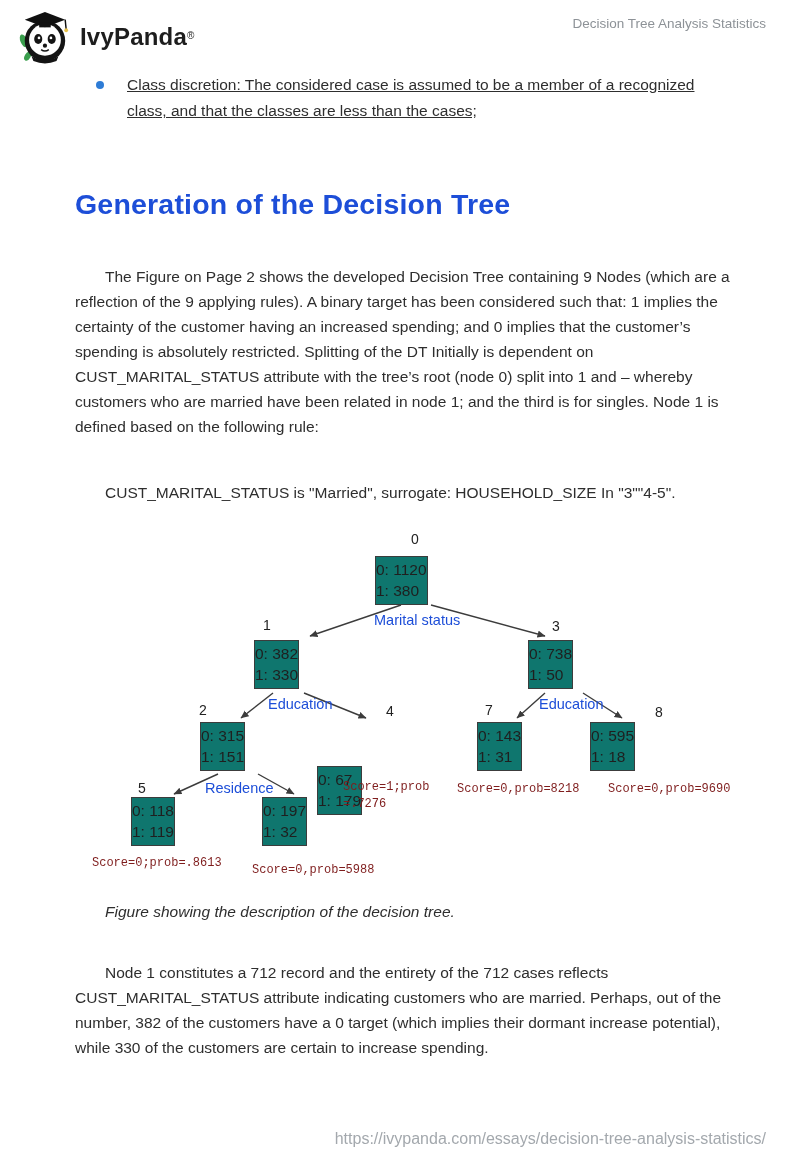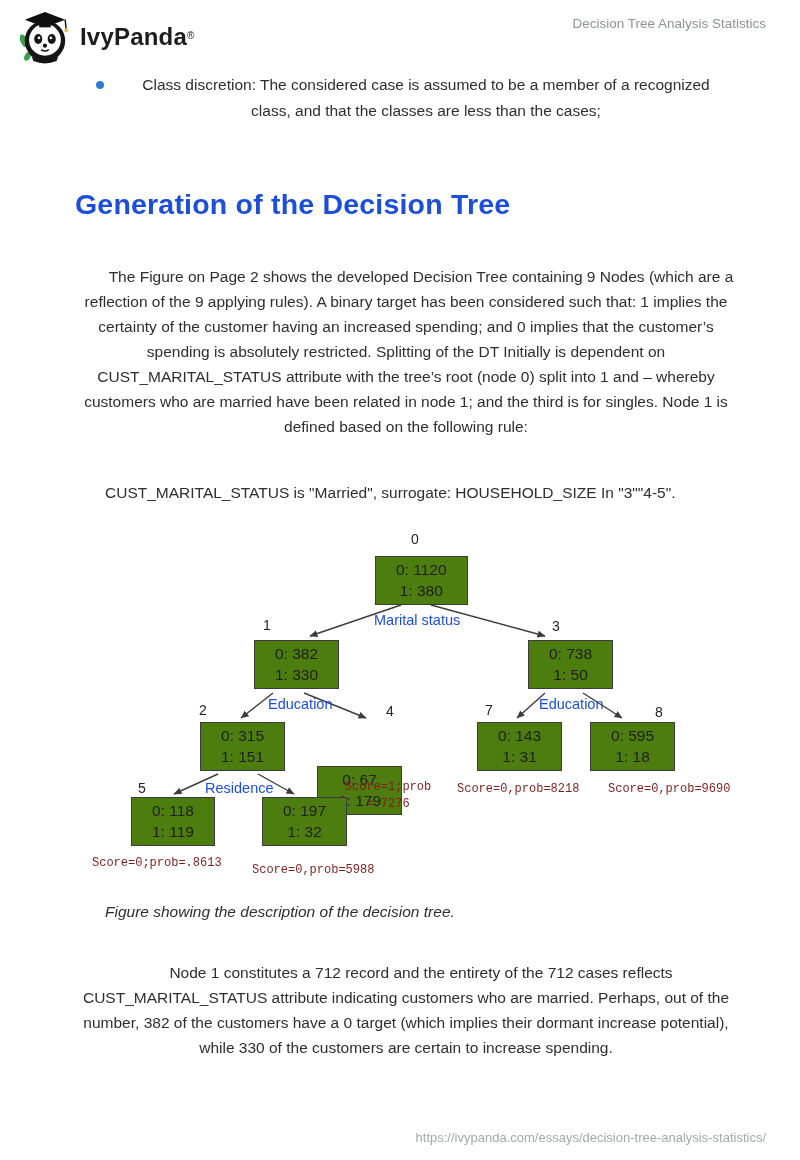--- a/index.html
+++ b/index.html
@@ -1,41 +1,41 @@
 <!DOCTYPE html>
 <html><head>
 <meta charset="utf-8">
 <style>
   html,body { margin:0; padding:0; background:#ffffff; }
   .page {
     position:relative; width:800px; height:1160px; background:#ffffff;
-    font-family:"Liberation Sans", sans-serif; color:#2e2e2e; overflow:hidden;text-align:center;
+    font-family:"Liberation Sans", sans-serif; color:#2e2e2e; overflow:hidden;
   }
 
   
   .brand { position:absolute; top:10px; left:18px; display:flex; align-items:center; gap:10px; }
   .brand-name { font-size:24px; font-weight:bold; color:#1d1d1d; letter-spacing:.2px; }
   .brand-reg { font-size:10px; vertical-align:super; color:#1d1d1d; }
   .header-title { position:absolute; top:16px; right:34px; font-size:13.5px; color:#8d9297; }
 
   
-  .bullets { position:absolute; left:75px; top:72px; width:650px; }
+  .bullets { position:absolute; left:75px; top:72px; width:650px;text-decoration:underline; }
   .bullet-item { position:relative; padding-left:52px; font-size:15.5px; line-height:26px; color:#2e2e2e; margin-bottom:2px; }
   .bullet-dot { position:absolute; left:21px; top:9px; width:8px; height:8px; border-radius:50%; background:#2e7cd6; }
 
   
   .section-heading { position:absolute; left:75px; top:188px; margin:0; font-size:28.5px; font-weight:bold; color:#1d4ed8; letter-spacing:.2px; }
   .para1 { position:absolute; left:75px; top:248px; width:662px; font-size:15.5px; line-height:25px; text-indent:30px; }
   .rule1 { position:absolute; left:105px; top:443px; font-size:15.5px; }
   .rule2 { position:absolute; left:105px; top:484px; font-size:15.5px; }
 
   
   .tree { position:absolute; left:75px; top:530px; width:680px; height:362px; }
   .tree-svg { position:absolute; left:0; top:0; }
-  .node { position:absolute; border:1.6px solid #3c3c3c; background:#4d7c0f; padding:2px 20px 3px;
+  .node { position:absolute; border:1.6px solid #3c3c3c; background:#0f766e; padding:2px 0 3px;
           font-size:15.5px; line-height:21px; color:#1f1f1f; white-space:nowrap; }
   .n0 { left:300px; top:26px; }
   .n1 { left:179px; top:110px; }
   .n3 { left:453px; top:110px; }
   .n2 { left:125px; top:192px; }
   .n4 { left:242px; top:192px;margin-top:44px; }
   .n7 { left:402px; top:192px; }
   .n8 { left:515px; top:192px; }
   .n5 { left:56px;  top:267px; }
   .n6 { left:187px; top:267px; }
@@ -56,21 +56,21 @@
   .lab-res       { left:130px; top:250px; }
   .score { position:absolute; font-size:12px; color:#7f1d1d;font-family:Liberation Mono, monospace; }
   .score4 { left:268px; top:249px; width:90px; line-height:17px; white-space:normal; }
   .score7 { left:382px; top:252px; }
   .score8 { left:533px; top:252px; }
   .score5 { left:17px;  top:326px; }
   .score6 { left:177px; top:333px; }
 
   .caption { position:absolute; left:105px; top:903px; font-style:italic; font-size:15.5px; }
   .para2 { position:absolute; left:75px; top:944px; width:662px; font-size:15.5px; line-height:25px; text-indent:30px; }
-  .footer-url { position:absolute; right:34px; top:1130px; font-size:13px; color:#a3a8ad; text-decoration:none; }
+  .footer-url { position:absolute; right:34px; top:1130px; font-size:16px; color:#a3a8ad; text-decoration:none; }
 </style>
 </head>
 <body>
 
 <div class="page">
 
   <div class="brand">
     <svg width="52" height="54" viewBox="0 0 54 56">
       <ellipse cx="6" cy="32" rx="3.5" ry="7" fill="#3a9e4d" transform="rotate(-22 6 32)"></ellipse>
       <ellipse cx="10" cy="48" rx="3" ry="5" fill="#3a9e4d" transform="rotate(30 10 48)"></ellipse>

